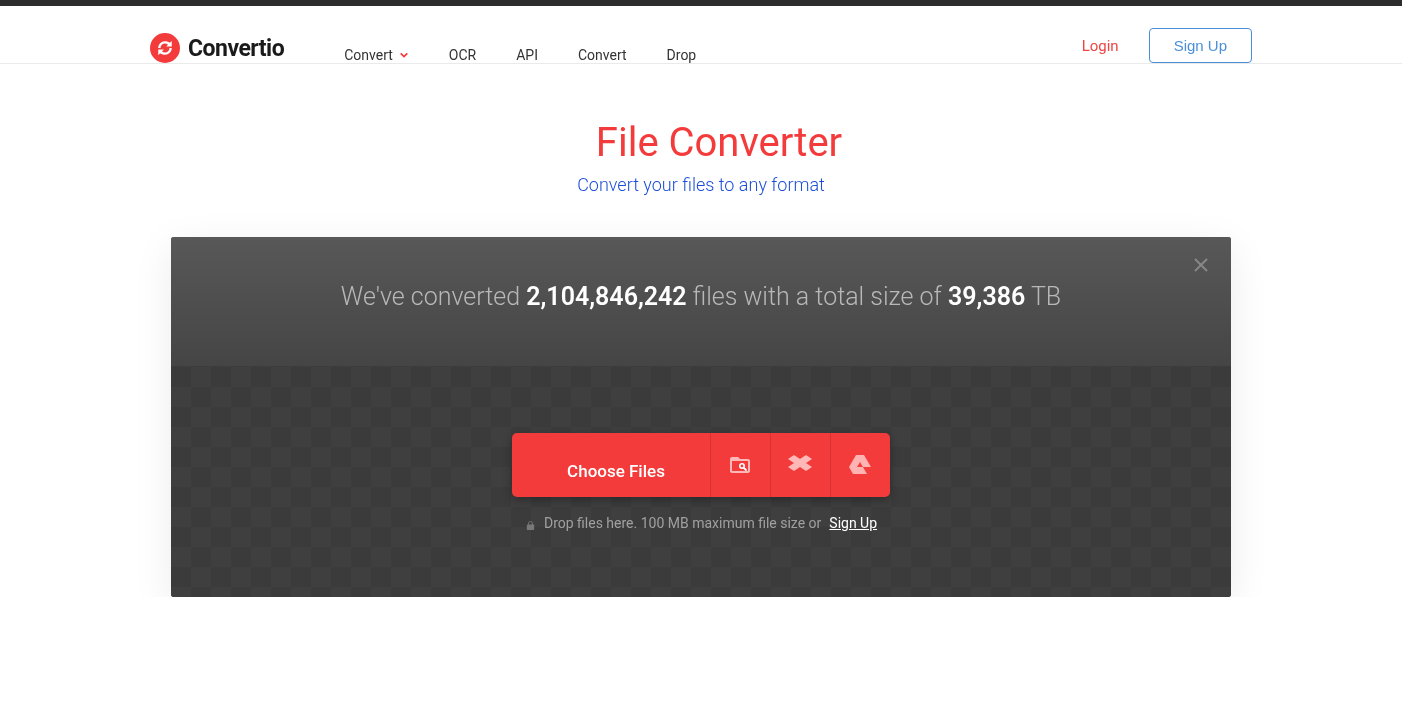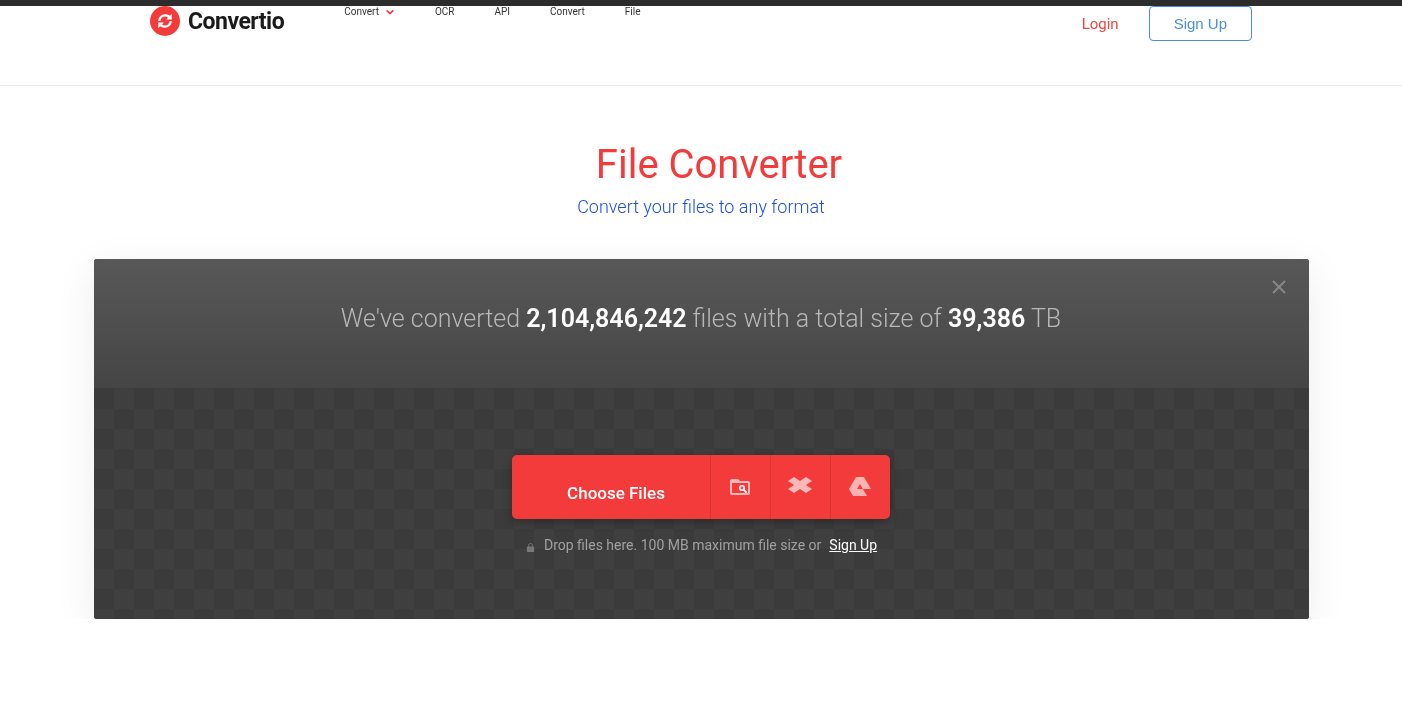--- a/index.html
+++ b/index.html
@@ -10,23 +10,23 @@
     body {
       font-family: -apple-system, BlinkMacSystemFont, "Segoe UI", Roboto, "Helvetica Neue", Arial, sans-serif;
       background: #fff;
     }
     .top-bar {
       height: 6px;
       background: #2c2c2c;
     }
     .header {
       display: flex;
-      align-items: flex-start;
+      align-items: flex-end;
       padding: 0 150px;
-      height: 80px;
+      height: 58px;
       border-bottom: 1px solid #eaeaea;
     }
     .logo {
       display: flex;
       align-items: center;
       gap: 8px;
       margin-right: 60px;
     }
     .logo-icon {
       width: 30px;
@@ -48,21 +48,21 @@
       font-weight: 700;
       color: #1a1a1a;
       letter-spacing: -0.5px;
     }
     .nav {
       display: flex;
       gap: 40px;
       flex: 1;
     }
     .nav-item {
-      font-size: 10px;
+      font-size: 14px;
       color: #333;
       cursor: pointer;
       display: flex;
       align-items: center;
       gap: 6px;
     }
     .chevron {
       width: 10px;
       height: 10px;
       display: inline-flex;
@@ -103,21 +103,21 @@
       color: #f43b3b;
       margin-bottom: 8px;
       padding-left: 36px;
     }
     .hero-subtitle {
       font-size: 18px;
       color: #1d4ed8;
       font-weight: 300;
     }
     .converter-box {
-      width: 1215px;
+      width: 1060px;
       margin: 12px auto 0;
       background: #434343;
       border-radius: 3px;
       position: relative;
       overflow: hidden;
       box-shadow: 0 10px 40px rgba(0,0,0,0.08);
     }
     .stats-bar {
       background: linear-gradient(to bottom, #585858, #454545);
       padding: 45px 30px 55px;
@@ -245,21 +245,21 @@
     <div class="nav-item">
       <span>OCR</span>
     </div>
     <div class="nav-item">
       <span>API</span>
     </div>
     <div class="nav-item">
       <span>Convert</span>
     </div>
     <div class="nav-item">
-      <span>File</span>
+      <span>Drop</span>
     </div>
   </nav>
 
   <div class="auth">
     <span class="login">Login</span>
     <button class="signup-btn">Sign Up</button>
   </div>
 </header>
 
 <div class="hero">

